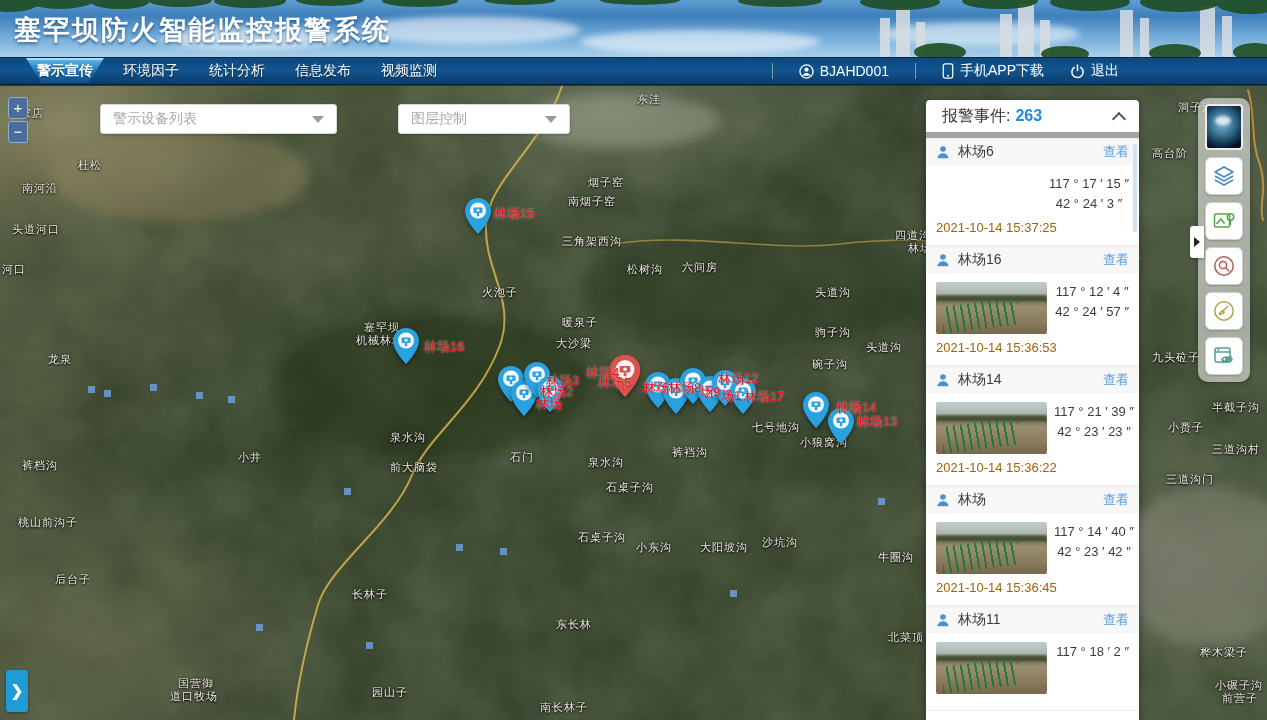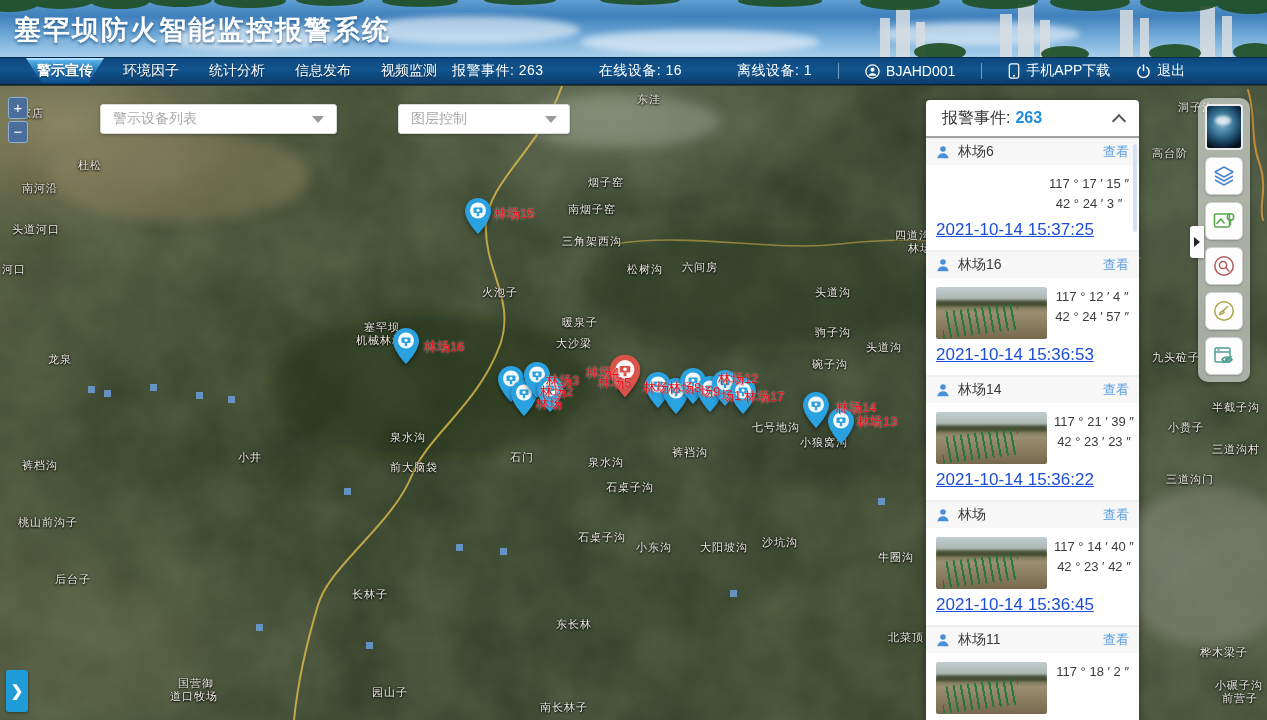--- a/index.html
+++ b/index.html
@@ -63,21 +63,21 @@
   .dropdown .arrow { margin-left:auto; width:0; height:0; border-left:6px solid transparent;
     border-right:6px solid transparent; border-top:7px solid #9b9b9b; }
 
   .expand-btn { position:absolute; left:6px; top:584px; width:22px; height:42px; background:#1f9cd8; border-radius:3px;
     color:#fff; display:flex; align-items:center; justify-content:center; font-size:15px; font-weight:bold; cursor:pointer;
     box-shadow:0 1px 3px rgba(0,0,0,.4); }
 
   
   .panel { position:absolute; left:926px; top:100px; width:213px; height:620px; background:#fff;
     border-radius:4px 4px 0 0; box-shadow:0 2px 8px rgba(0,0,0,.45); overflow:hidden; }
-  .panel-header { height:38px; display:flex; align-items:center; padding:0 12px 0 16px; border-bottom:2px solid #a3a3a3; }
+  .panel-header { height:38px; display:flex; align-items:center; padding:0 12px 0 16px; border-bottom:6px solid #a3a3a3; }
   .panel-title { font-size:16px; color:#333; }
   .panel-count { font-size:16px; color:#1d8ce0; font-weight:bold; margin-left:5px; }
   .collapse-btn { margin-left:auto; width:16px; height:16px; cursor:pointer; position:relative; }
   .collapse-btn::before { content:""; position:absolute; left:3px; top:6px; width:8px; height:8px;
     border-left:2px solid #555; border-top:2px solid #555; transform:rotate(45deg); }
   .panel-scroll { position:absolute; right:2px; top:44px; width:4px; height:88px; background:#cfe3f4; border-radius:2px; }
 
   .event { border-bottom:1px solid #f0f0f0; }
   .event-head { display:flex; align-items:center; gap:8px; padding:5px 10px; background:#f7f7f8;
     border-top:1px solid #ededee; height:27px; }
@@ -85,21 +85,21 @@
   .event-view { margin-left:auto; font-size:13px; color:#5da0e0; cursor:pointer; }
   .event-body { padding:9px 8px 4px 10px; display:flex; gap:7px; }
   .thumb { position:relative; width:111px; height:52px; flex:none; border-radius:2px; overflow:hidden; cursor:pointer;
     background:linear-gradient(180deg,#c2cdd2 0%,#a9b4ac 26%,#6e6f52 34%,#9a8f70 48%,#8a7d5e 74%,#75684c 100%); }
   .thumb::after { content:""; position:absolute; left:6%; right:26%; top:38%; bottom:10%;
     background:repeating-linear-gradient(80deg, rgba(23,118,58,.85) 0 2px, transparent 2px 7px);
     transform:skewY(-7deg); }
   .thumb::before { content:""; position:absolute; left:0; right:0; top:24%; height:12%;
     background:rgba(52,62,34,.75); filter:blur(1px); }
   .coords { margin-left:auto; font-size:13px; color:#3c3c3c; line-height:1.55; text-align:center; padding-right:2px; white-space:nowrap; }
-  .event-time { font-size:17px; color:#1d4ed8; padding:2px 10px 10px 10px;text-decoration:underline; }
+  .event-time { font-size:13px; color:#a16207; padding:2px 10px 10px 10px; }
 
   
   .side-toolbar { position:absolute; left:1198px; top:98px; width:52px; height:284px;
     background:rgba(250,250,250,.55); border-radius:10px; box-shadow:0 1px 5px rgba(0,0,0,.35); }
   .tool-earth { position:absolute; left:7px; top:6px; width:38px; height:46px; border:2px solid #ececec; border-radius:4px;
     background:radial-gradient(26px 26px at 45% 42%, #89b7cf 0%, #3f7c9c 40%, #143c58 75%, #05101e 100%); cursor:pointer; }
   .tool-earth::after { content:""; position:absolute; left:8px; top:10px; width:16px; height:9px; border-radius:50%;
     background:rgba(255,255,255,.75); filter:blur(1.5px); }
   .tool-btn { position:absolute; left:7px; width:38px; height:38px; background:#fdfdfd; border:1px solid #cfcfcf;
     border-radius:6px; display:flex; align-items:center; justify-content:center; cursor:pointer;
@@ -179,26 +179,20 @@
           <span>统计分析</span>
         </div>
         <div class="tab">
           <span>信息发布</span>
         </div>
         <div class="tab">
           <span>视频监测</span>
         </div>
       </div>
     <div class="nav-right">
-      <div style="display:flex;gap:55px;">
-
-      <span class="stat"><span>报警事件</span>: <span>263</span></span>
-          <span class="stat"><span>在线设备</span>: <span>16</span></span>
-          <span class="stat"><span>离线设备</span>: <span>1</span></span>
-        </div>
       <div class="nav-sep"></div>
       <div class="nav-chunk">
         <svg width="15" height="15" viewBox="0 0 16 16">
           <circle cx="8" cy="8" r="7" fill="none" stroke="#fff" stroke-width="1.4"></circle>
           <circle cx="8" cy="6" r="2.2" fill="#fff"></circle>
             <path d="M3.5 12.5c1-2.2 2.6-3 4.5-3s3.5.8 4.5 3" fill="#fff"></path>
         </svg>
         <span>BJAHD001</span>
       </div>
       <div class="nav-sep"></div>
@@ -262,21 +256,21 @@
     <div>
 
     <span class="place" style="position: absolute; left: 20px; top: 20px;">家店</span>
         <span class="place" style="position: absolute; left: 637px; top: 6px;">东洼</span>
         <span class="place" style="position: absolute; left: 928px; top: 14px;">皮沟</span>
         <span class="place" style="position: absolute; left: 1178px; top: 14px;">洞子沟</span>
         <span class="place" style="position: absolute; left: 78px; top: 72px;">杜松</span>
         <span class="place" style="position: absolute; left: 22px; top: 95px;">南河沿</span>
         <span class="place" style="position: absolute; left: 588px; top: 89px;">烟子窑</span>
         <span class="place" style="position: absolute; left: 1152px; top: 60px;">高台阶</span>
-        <span class="place" style="position: absolute; left: 568px; top: 116px;">南烟子窑</span>
+        <span class="place" style="position: absolute; left: 568px; top: 108px;">南烟子窑</span>
         <span class="place" style="position: absolute; left: 12px; top: 136px;">头道河口</span>
         <span class="place" style="position: absolute; left: 2px; top: 176px;">河口</span>
         <span class="place" style="position: absolute; left: 562px; top: 148px;">三角架西沟</span>
         <span class="place" style="position: absolute; left: 895px; top: 142px;">四道沟梁</span>
         <span class="place" style="position: absolute; left: 908px; top: 155px;">林场</span>
         <span class="place" style="position: absolute; left: 627px; top: 176px;">松树沟</span>
         <span class="place" style="position: absolute; left: 682px; top: 174px;">六间房</span>
         <span class="place" style="position: absolute; left: 482px; top: 199px;">火泡子</span>
         <span class="place" style="position: absolute; left: 815px; top: 199px;">头道沟</span>
         <span class="place" style="position: absolute; left: 938px; top: 200px;">二道洼</span>

